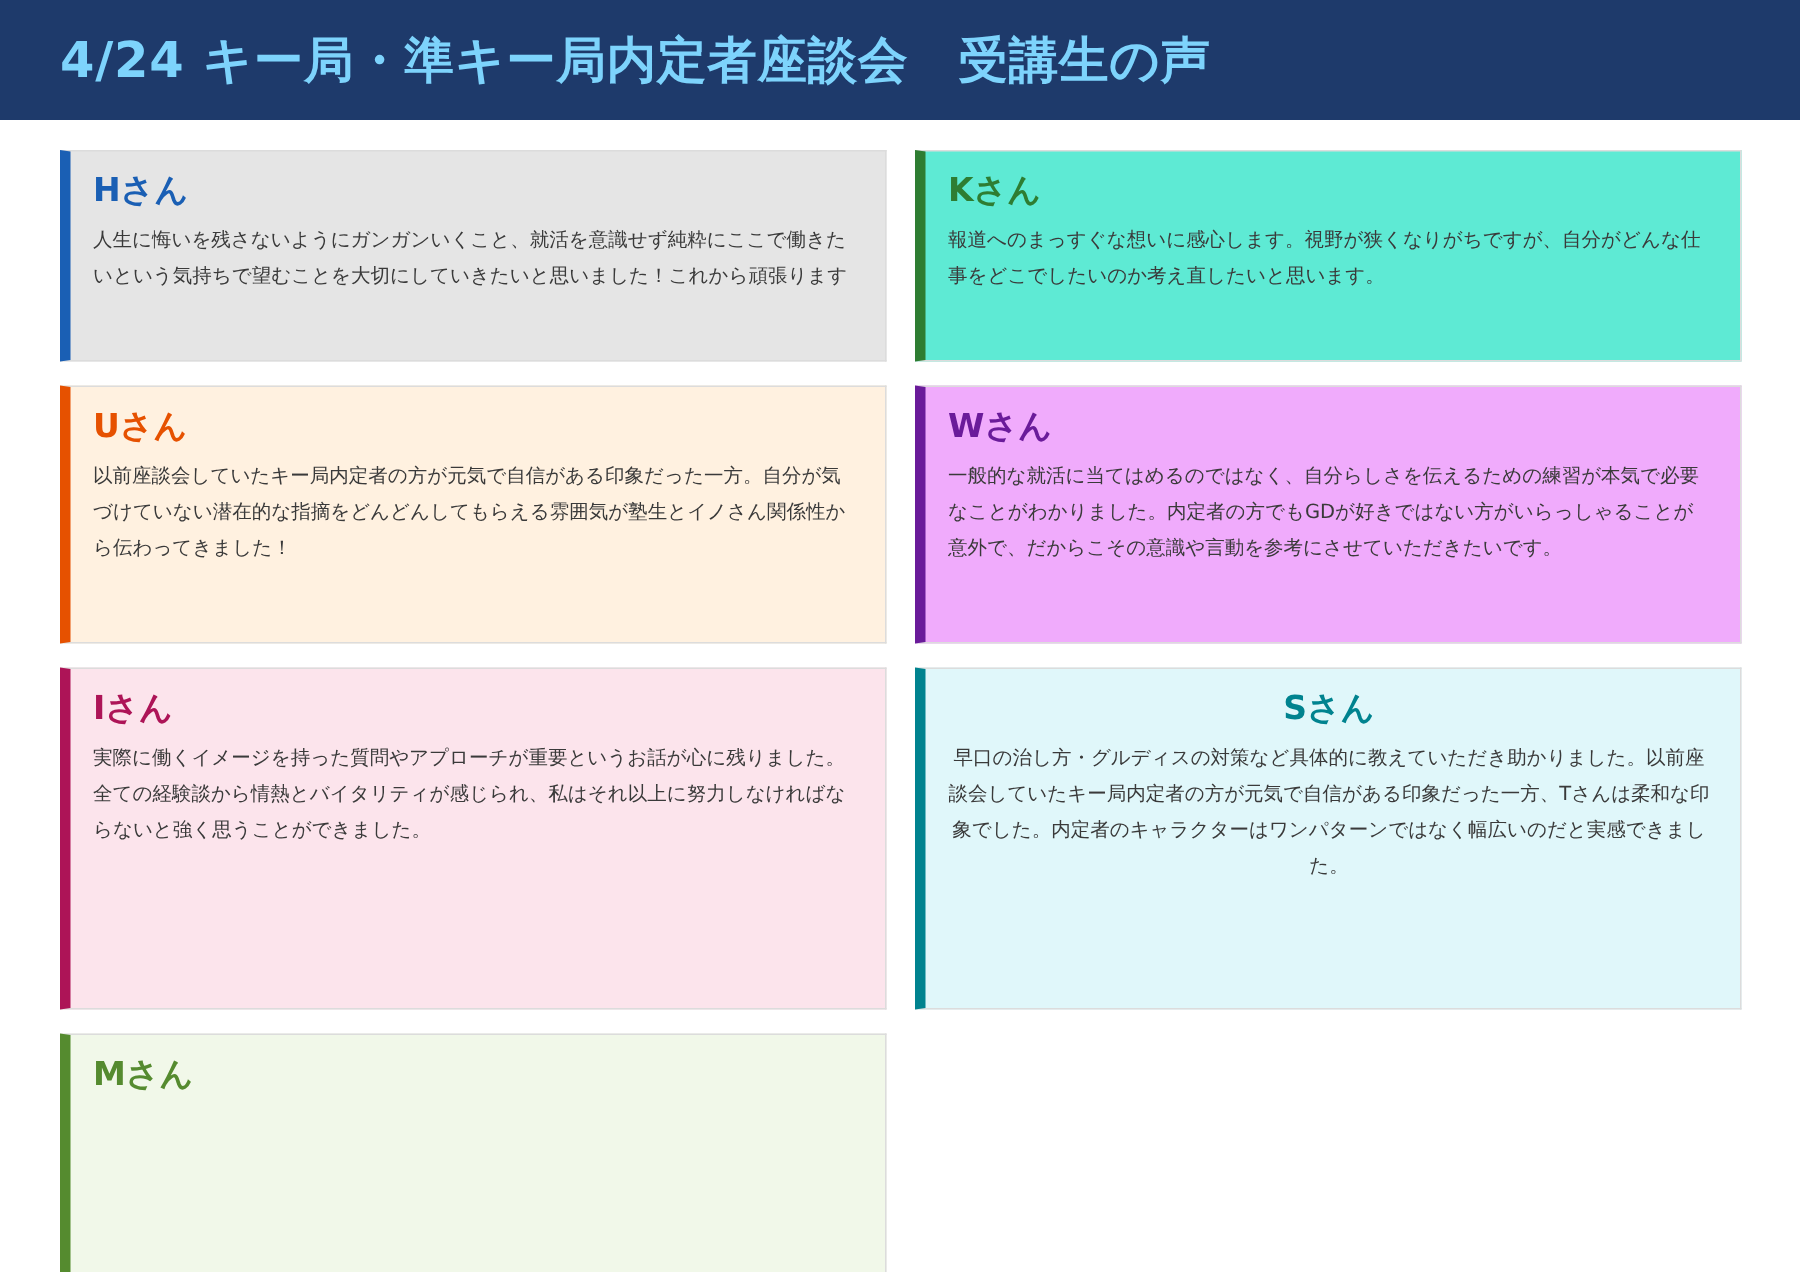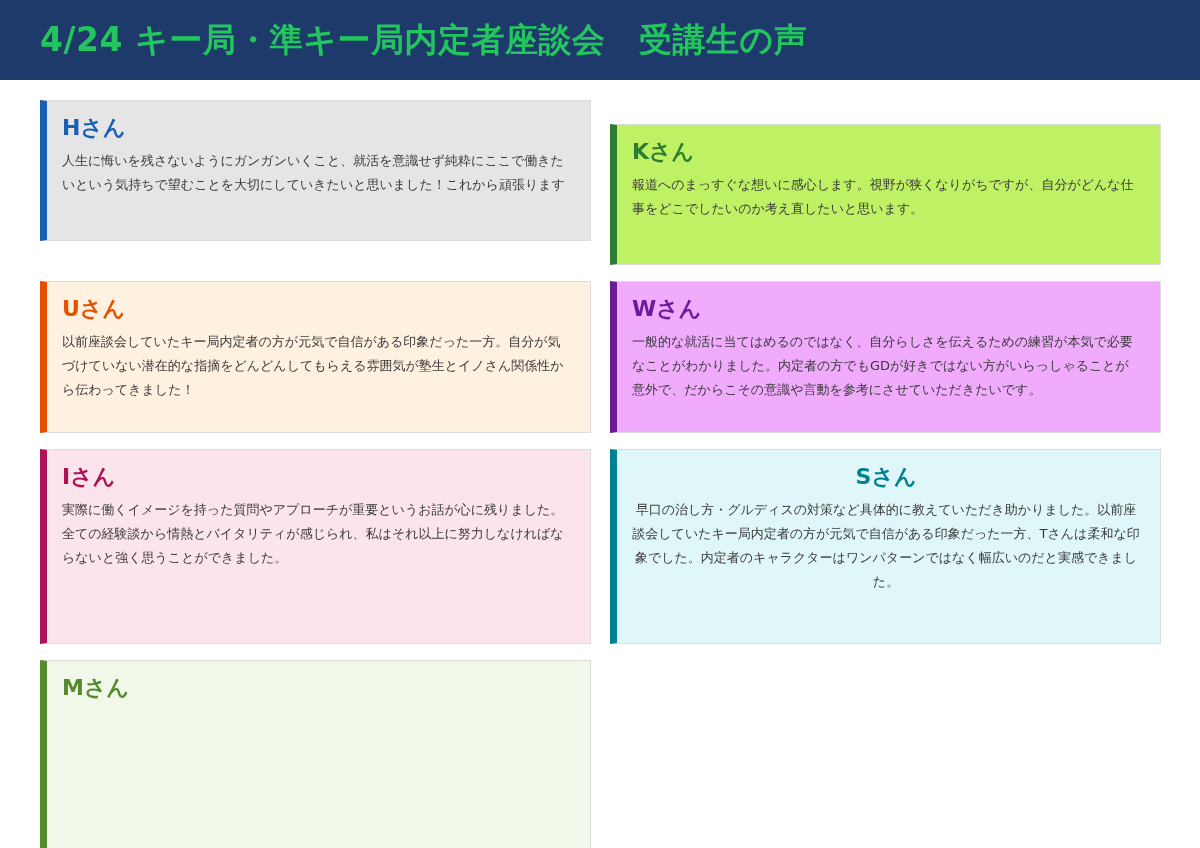--- a/index.html
+++ b/index.html
@@ -1,52 +1,52 @@
 <!DOCTYPE html>
 <html><head>
 <meta charset="utf-8">
 <style>
   html, body { margin: 0; padding: 0; }
   body {
     width: 1200px; height: 848px; background: #ffffff; overflow: hidden;
     font-family: "DejaVu Sans", "Liberation Sans", sans-serif;
   }
   .header {
-    height: 80px; background: #1e3a6b; color: #22c55e;
+    height: 80px; background: #1e3a6b; color: #7dd3fc;
     display: flex; align-items: center; padding-left: 40px; box-sizing: border-box;
   }
   .header h1 { margin: 0; font-size: 33px; font-weight: bold; letter-spacing: 0.5px; }
   .grid {
     display: grid; grid-template-columns: 551px 551px; column-gap: 19px;
     padding: 20px 40px 0 40px; row-gap: 16px;
   }
   .card {
     box-sizing: border-box; border: 1px solid #dcdcdc; border-left-width: 7px; border-left-style: solid;
     padding: 12px 20px 14px 15px;
   }
   .card .name { font-size: 22px; font-weight: bold; margin: 0 0 6px 0; line-height: 30px; }
   .card .body { font-size: 13px; line-height: 24px; color: #3a3a3a; margin: 0; word-break: break-all; }
   .r1 { height: 141px; }
-  .r2 { height: 152px; }
-  .r3 { height: 195px; }
+  .r2 { height: 172px; }
+  .r3 { height: 228px; }
   .r4 { height: 196px; }
 </style>
 </head>
 <body>
 
 <div class="header">
   <h1>4/24 キー局・準キー局内定者座談会　受講生の声</h1>
 </div>
 
 <div class="grid">
   <div class="card r1" style="background: #e5e5e5; border-left-color: rgb(26, 95, 180);">
     <p class="name" style="color: rgb(26, 95, 180);">Hさん</p>
     <p class="body">人生に悔いを残さないようにガンガンいくこと、就活を意識せず純粋にここで働きたいという気持ちで望むことを大切にしていきたいと思いました！これから頑張ります</p>
   </div>
-  <div class="card r1" style="background: #bef264; border-left-color: rgb(46, 125, 50); margin-top: 24px;">
+  <div class="card r1" style="background: #5eead4; border-left-color: rgb(46, 125, 50);">
     <p class="name" style="color: rgb(46, 125, 50);">Kさん</p>
     <p class="body">報道へのまっすぐな想いに感心します。視野が狭くなりがちですが、自分がどんな仕事をどこでしたいのか考え直したいと思います。</p>
   </div>
   <div class="card r2" style="background: rgb(255, 241, 224); border-left-color: rgb(230, 81, 0);">
     <p class="name" style="color: rgb(230, 81, 0);">Uさん</p>
     <p class="body">以前座談会していたキー局内定者の方が元気で自信がある印象だった一方。自分が気づけていない潜在的な指摘をどんどんしてもらえる雰囲気が塾生とイノさん関係性から伝わってきました！</p>
   </div>
   <div class="card r2" style="background: #f0abfc; border-left-color: rgb(106, 27, 154);">
     <p class="name" style="color: rgb(106, 27, 154);">Wさん</p>
     <p class="body">一般的な就活に当てはめるのではなく、自分らしさを伝えるための練習が本気で必要なことがわかりました。内定者の方でもGDが好きではない方がいらっしゃることが意外で、だからこその意識や言動を参考にさせていただきたいです。</p>

